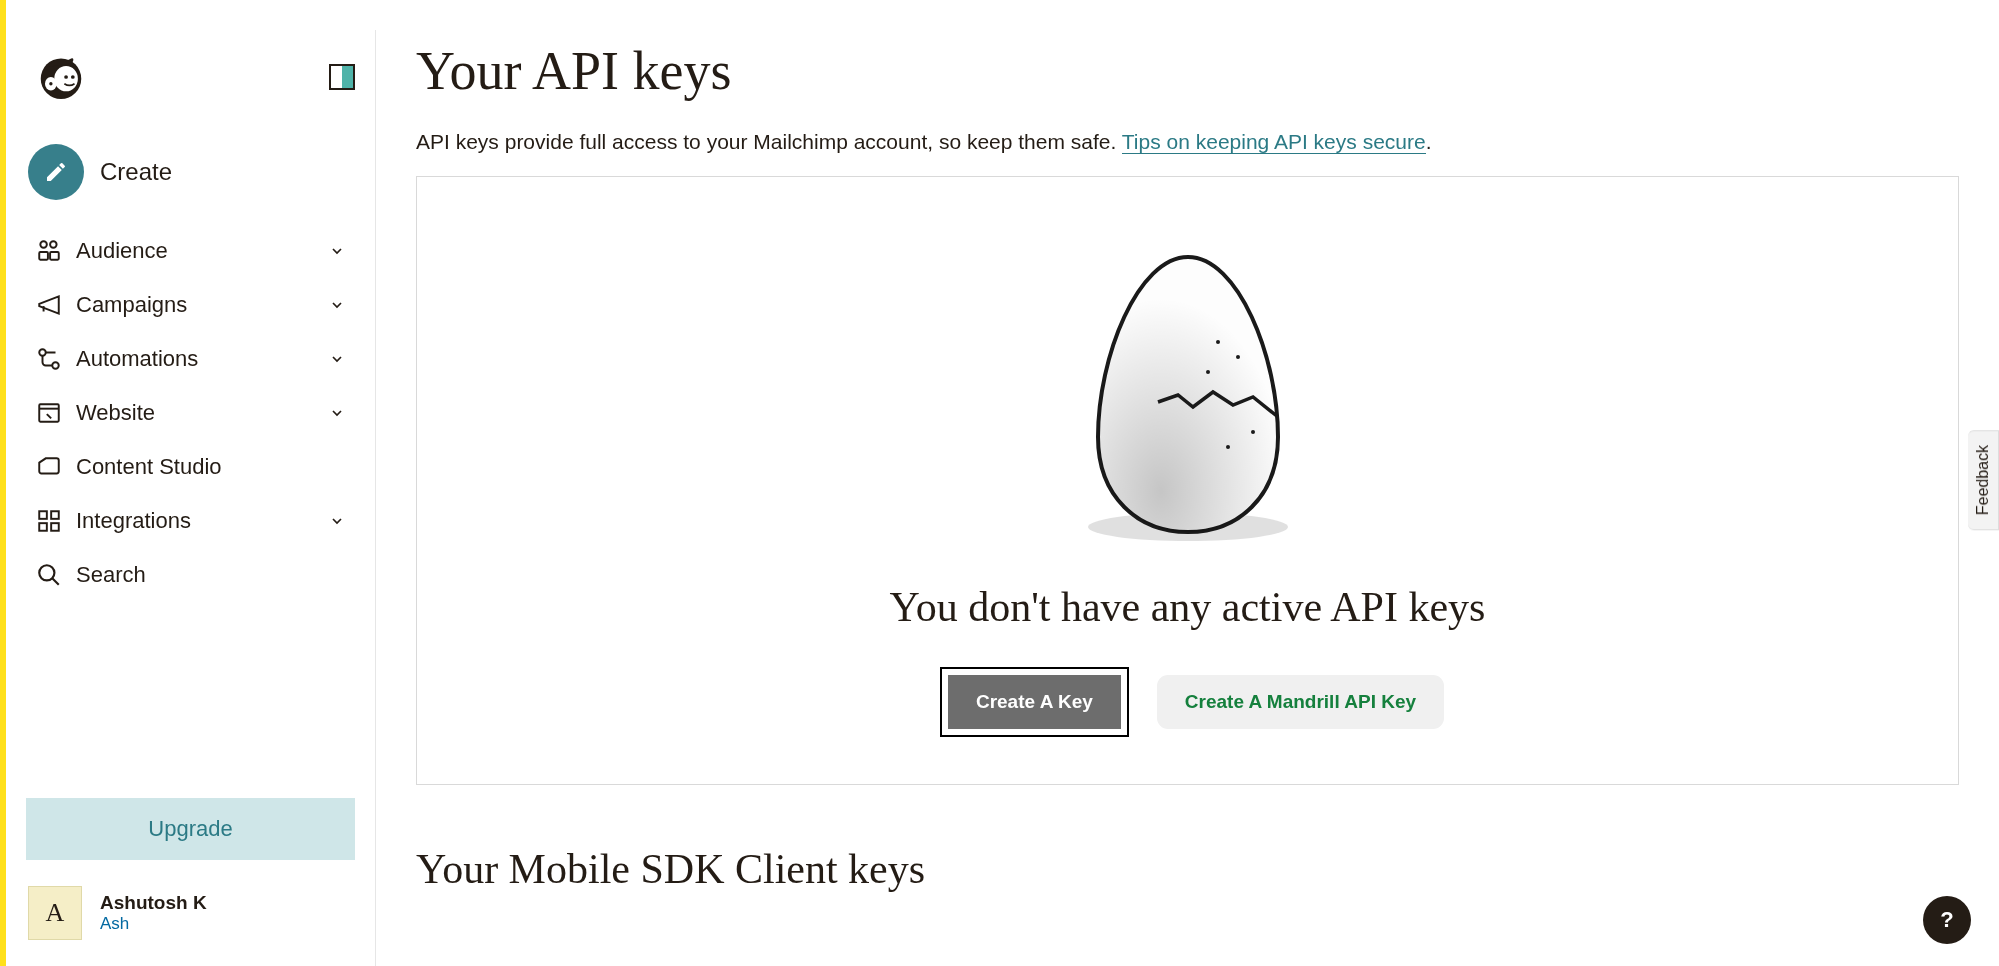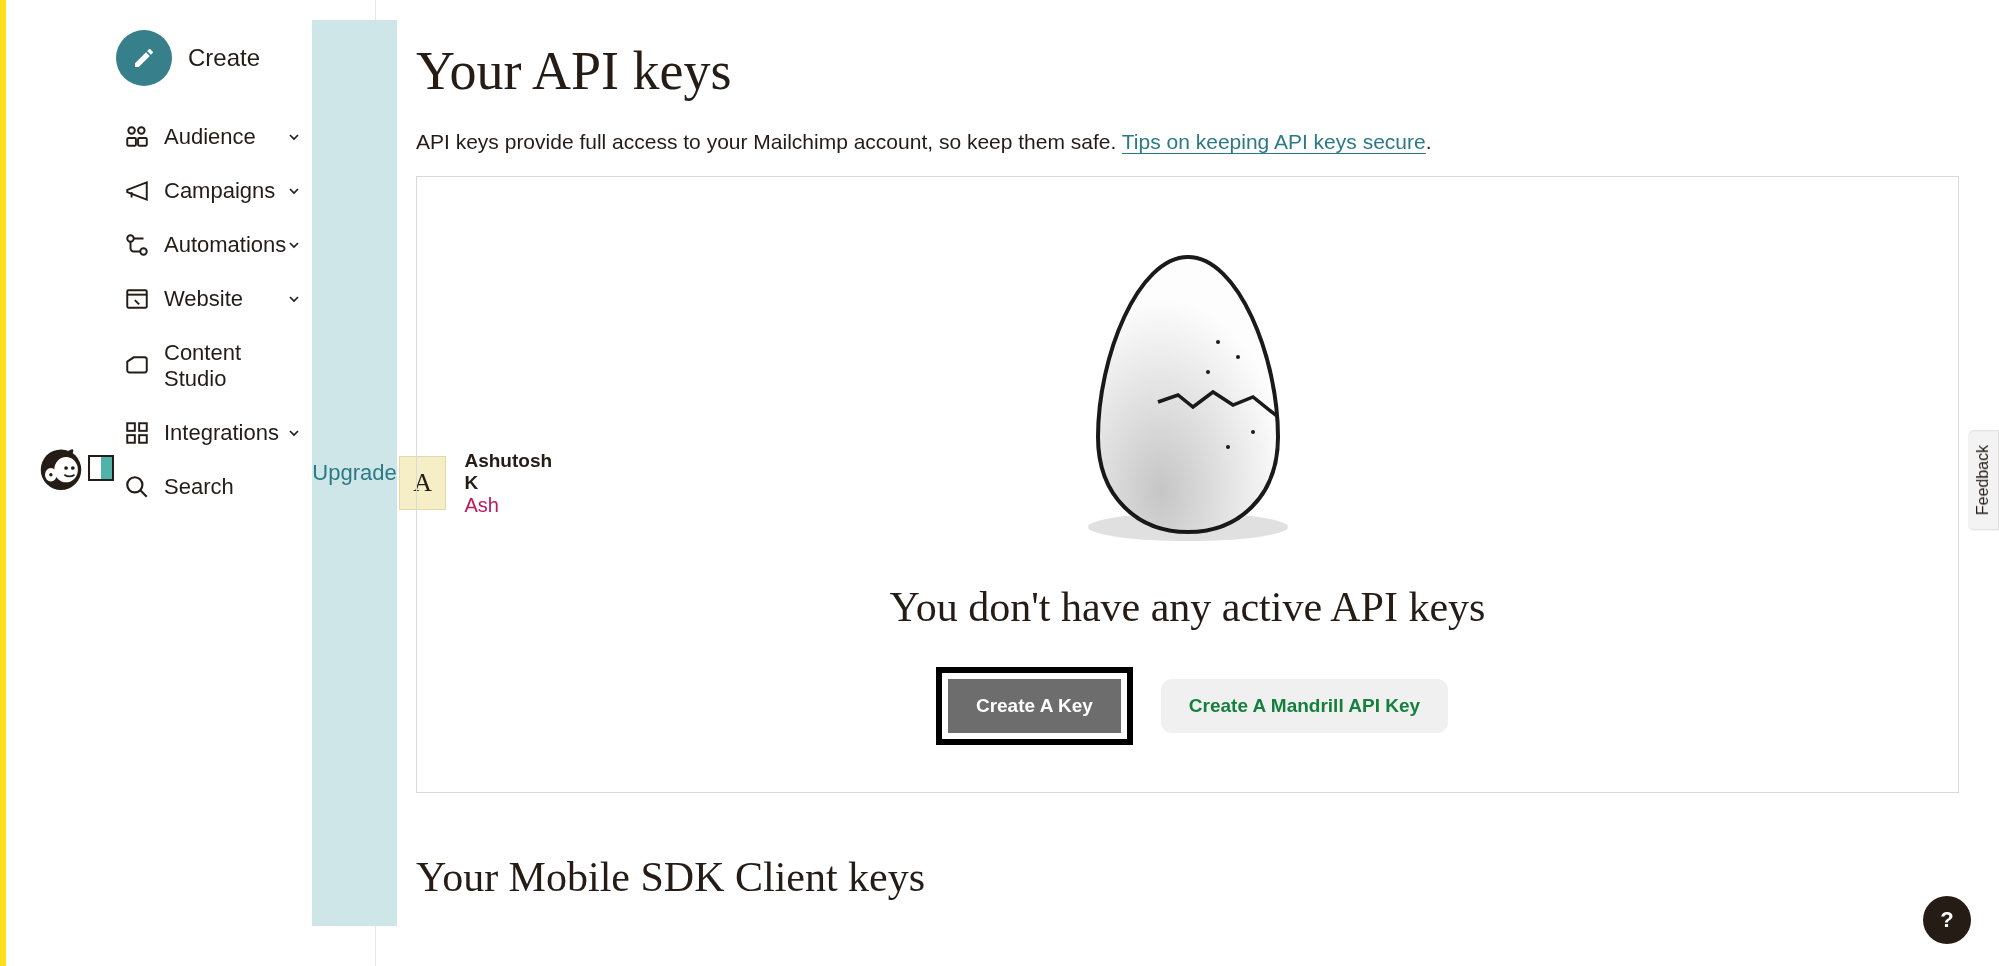--- a/index.html
+++ b/index.html
@@ -16,23 +16,24 @@
 .left-bar {
   width: 6px;
   background: #ffe01b;
   flex-shrink: 0;
 }
 .sidebar {
   width: 370px;
   flex-shrink: 0;
   border-right: 1px solid #e6e6e6;
   display: flex;
-  flex-direction: row;
+  flex-direction: column;
   padding: 20px 20px 20px 20px;
   position: relative;
+  margin-top: 30px;
 }
 .sidebar-top {
   display: flex;
   align-items: center;
   justify-content: space-between;
   margin-bottom: 30px;
   padding-left: 8px;
 }
 .logo {
   width: 54px;
@@ -102,21 +103,21 @@
   background: #f5eec7;
   display: flex;
   align-items: center;
   justify-content: center;
   font-family: Georgia, serif;
   font-size: 26px;
   color: #241c15;
   border: 1px solid #e0d9a8;
 }
 .user-name { font-size: 19px; font-weight: 600; }
-.user-sub { font-size: 20px; color: #be185d; }
+.user-sub { font-size: 17px; color: #0369a1; }
 .main {
   flex: 1;
   padding: 40px 40px 0 40px;
   overflow: auto;
   position: relative;
 }
 h1.page-title {
   font-size: 54px;
   font-weight: 400;
   margin-bottom: 28px;
@@ -154,21 +155,21 @@
 .btn-row { display: flex; justify-content: center; gap: 28px; align-items: center; }
 .btn {
   padding: 16px 28px;
   font-size: 19px;
   font-weight: 600;
   border: none;
   cursor: pointer;
 }
 .btn-primary { background: #6d6d6d; color: #fff; }
 .highlight-box {
-  border: 6px solid #000000;
+  border: 2px solid #000000;
   padding: 6px;
   margin-left: 9px;
 }
 .btn-secondary { background: #f0f0f0; color: #15803d; border-radius: 11px; }
 h2.section-title {
   font-size: 42px;
   font-weight: 400;
   font-family: Georgia, "Times New Roman", serif;
   margin-top: 10px;
 }

